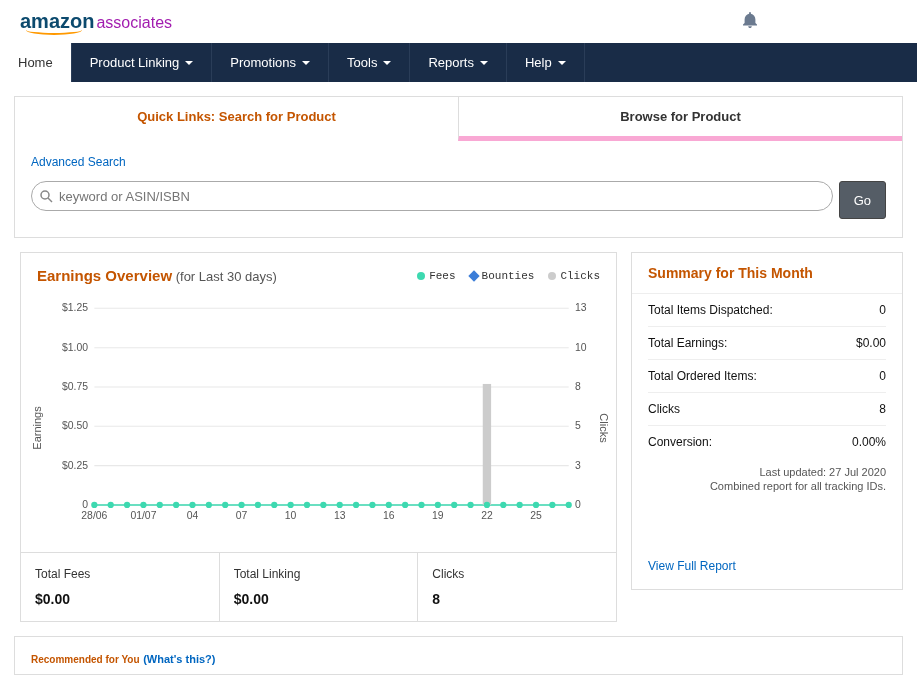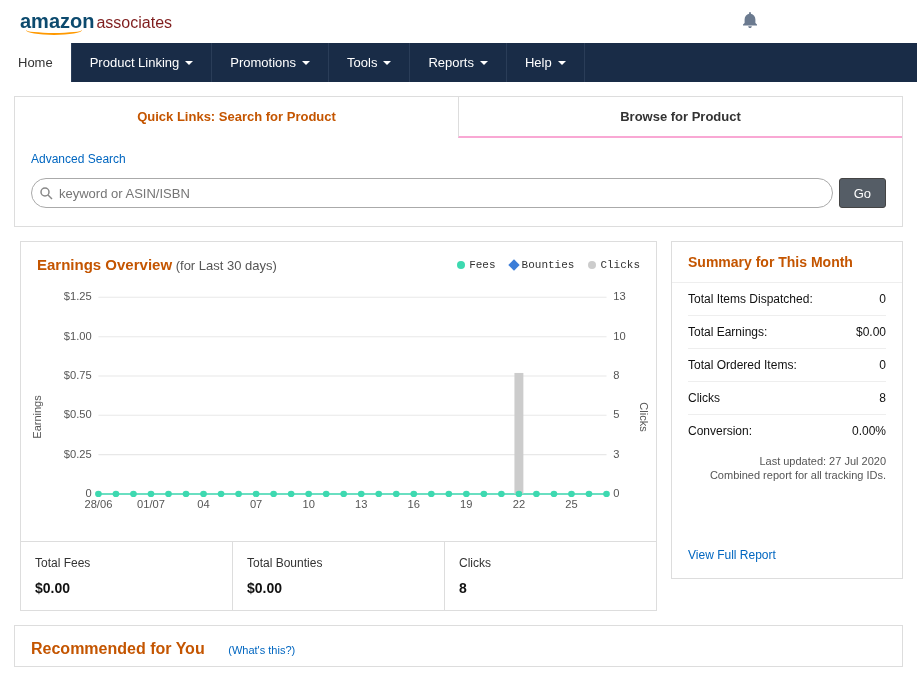--- a/index.html
+++ b/index.html
@@ -1,44 +1,44 @@
 <!DOCTYPE html>
 <html><head>
 <meta charset="utf-8">
 <style>
 * { box-sizing: border-box; margin: 0; padding: 0; }
 body { font-family: "Amazon Ember", Arial, sans-serif; font-size: 13px; color: #111; background: #fff; }
 .header { display: flex; align-items: center; justify-content: space-between; padding: 10px 20px; }
 .logo { display: flex; align-items: baseline; }
 .logo-amazon { font-weight: bold; font-size: 20px; color: #0c4a6e; position: relative; }
 .logo-amazon::after { content: ""; position: absolute; bottom: -2px; left: 6px; width: 56px; height: 8px; border-bottom: 2px solid #ff9900; border-radius: 0 0 50% 50%; }
-.logo-assoc { color: #7f1d1d; font-size: 16px; font-weight: normal; margin-left: 2px; }
+.logo-assoc { color: #a21caf; font-size: 16px; font-weight: normal; margin-left: 2px; }
 .bell { color: #6b7a8f; font-size: 16px; cursor: pointer; padding-right: 140px; }
 .nav { background: #192c47; display: flex; }
 .nav-item { color: #fff; padding: 12px 18px; font-size: 13px; cursor: pointer; border-right: 1px solid #2a3d58; display: flex; align-items: center; gap: 6px; }
 .nav-item.active { background: #fff; color: #333; }
 .caret { width: 0; height: 0; border-left: 4px solid transparent; border-right: 4px solid transparent; border-top: 4px solid currentColor; }
 .container { padding: 14px; }
 .card { border: 1px solid #ddd; background: #fff; margin-bottom: 14px; }
 .tabs { display: flex; }
-.tab { flex: 1; text-align: center; padding: 12px; font-weight: bold; font-size: 13px; cursor: pointer; border-bottom: 2px solid #f9a8d4; }
+.tab { flex: 1; text-align: center; padding: 12px; font-weight: bold; font-size: 13px; cursor: pointer; border-bottom: 5px solid #f9a8d4; }
 .tab.active { color: #c45500; border-bottom: none; }
 .tab.inactive { color: #333; background: #fff; border-left: 1px solid #ddd; }
 .search-area { padding: 14px 16px 18px; }
 .search-top { display: flex; justify-content: space-between; margin-bottom: 12px; }
 .search-desc { color: #555; font-size: 12px; }
 .adv-link { color: #0066c0; font-size: 12px; cursor: pointer; }
 .search-row { display: flex; gap: 6px; }
 .search-box { flex: 1; display: flex; align-items: center; border: 1px solid #aaa; border-radius: 15px; padding: 0 8px; height: 30px; }
 .search-box svg { flex-shrink: 0; }
 .search-input { border: none; outline: none; flex: 1; font-size: 13px; padding-left: 6px; }
-.go-btn { background: #555d66; color: #fff; border: 1px solid #444; border-radius: 3px; padding: 0 14px; height: 30px; cursor: pointer; font-size: 13px; }
+.go-btn { background: #555d66; color: #fff; border: 1px solid #444; border-radius: 3px; padding: 0 14px; height: 38px; cursor: pointer; font-size: 13px; }
 .two-col { display: flex; gap: 14px; align-items: flex-start; }
 .left-col { flex: 1; padding-left: 6px; }
-.right-col { width: 232px; }
+.right-col { width: 272px; }
 .panel-header { padding: 14px 16px 8px; display: flex; justify-content: space-between; align-items: center; }
 .panel-title { font-size: 15px; font-weight: bold; color: #c45500; }
 .panel-sub { font-weight: normal; color: #555; font-size: 13px; }
 .legend { display: flex; gap: 14px; font-size: 11px; color: #333; }
 .legend-item { display: flex; align-items: center; gap: 4px; font-family: Liberation Mono, monospace; }
 .leg-dot { width: 8px; height: 8px; border-radius: 50%; }
 .leg-fees { background: #3dd9b0; }
 .leg-bounties { width: 8px; height: 8px; background: #3b7dd8; transform: rotate(45deg); }
 .leg-clicks { background: #ccc; }
 .chart-wrap { padding: 6px 16px 16px; height: 260px; position: relative; }
@@ -52,22 +52,22 @@
 .total-value { font-size: 14px; font-weight: bold; }
 .summary-header { padding: 12px 16px; border-bottom: 1px solid #eee; color: #c45500; font-weight: bold; font-size: 14px; }
 .summary-body { padding: 0 16px; }
 .summary-row { display: flex; justify-content: space-between; padding: 9px 0; border-bottom: 1px solid #eee; font-size: 12px; }
 .summary-row:last-of-type { border-bottom: none; text-align: right; }
 .summary-footer { text-align: right; font-size: 11px; color: #555; padding: 8px 16px 4px; }
 .summary-footer div { margin-bottom: 2px; }
 .view-report { padding: 60px 16px 16px; }
 .view-report a { color: #0066c0; font-size: 12px; cursor: pointer; }
 .rec-card { border: 1px solid #ddd; padding: 14px 16px 8px; }
-.rec-title { color: #c45500; font-weight: bold; font-size: 16px; }
-.whats-this { color: #0066c0; font-size: 11px; font-weight: normal; margin-left: 20px; cursor: pointer; }
+.rec-title { color: #c45500; font-weight: bold; font-size: 10px; }
+.whats-this { color: #0066c0; font-size: 11px; font-weight: bold; margin-left: 0; cursor: pointer; }
 </style>
 </head>
 <body>
 
 <div class="header">
   <div class="logo">
     <span class="logo-amazon">amazon</span>
     <span class="logo-assoc">associates</span>
   </div>
   <span class="bell">
@@ -215,21 +215,21 @@
               <circle cx="494.3103448275862" cy="200" r="3" fill="#3dd9b0"></circle>
               <circle cx="510" cy="200" r="3" fill="#3dd9b0"></circle>
             </svg>
         </div>
         <div class="totals" id="totals-row">
             <div class="total-cell">
               <div class="total-label">Total Fees</div>
               <div class="total-value">$0.00</div>
             </div>
             <div class="total-cell">
-              <div class="total-label">Total Bounties</div>
+              <div class="total-label">Total Linking</div>
               <div class="total-value">$0.00</div>
             </div>
             <div class="total-cell">
               <div class="total-label">Clicks</div>
               <div class="total-value">8</div>
             </div>
           </div>
       </div>
     </div>
 

